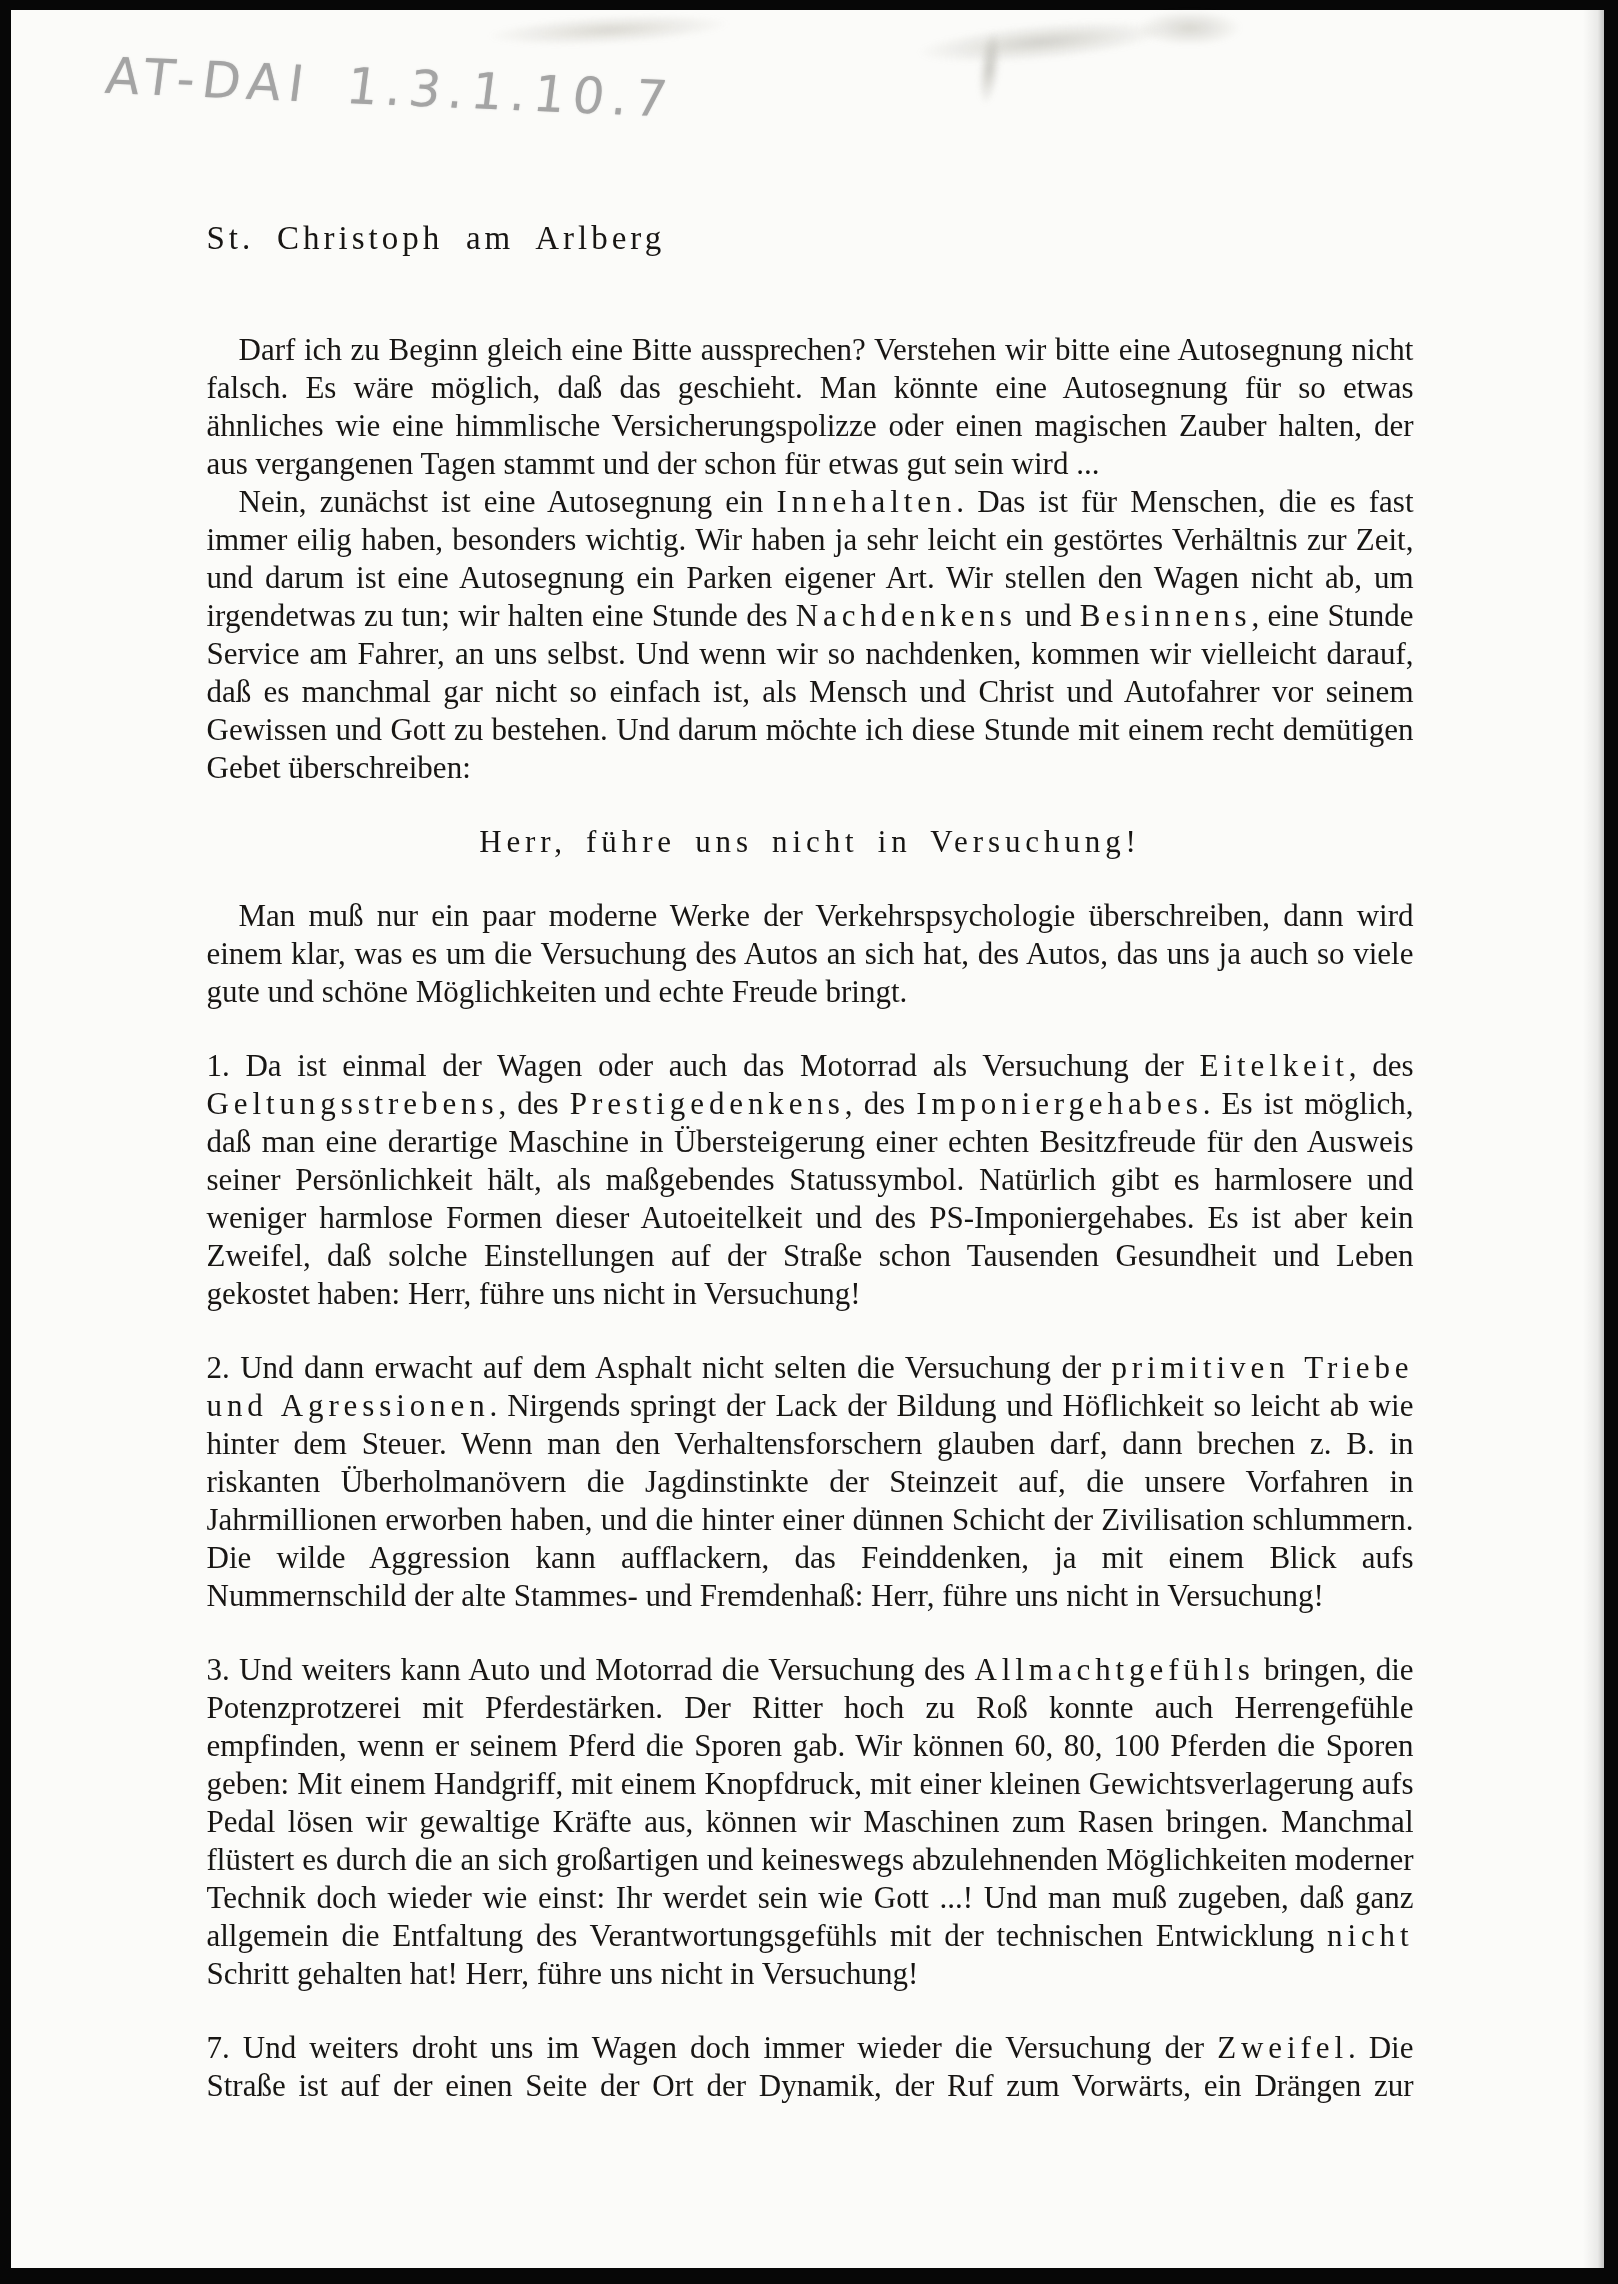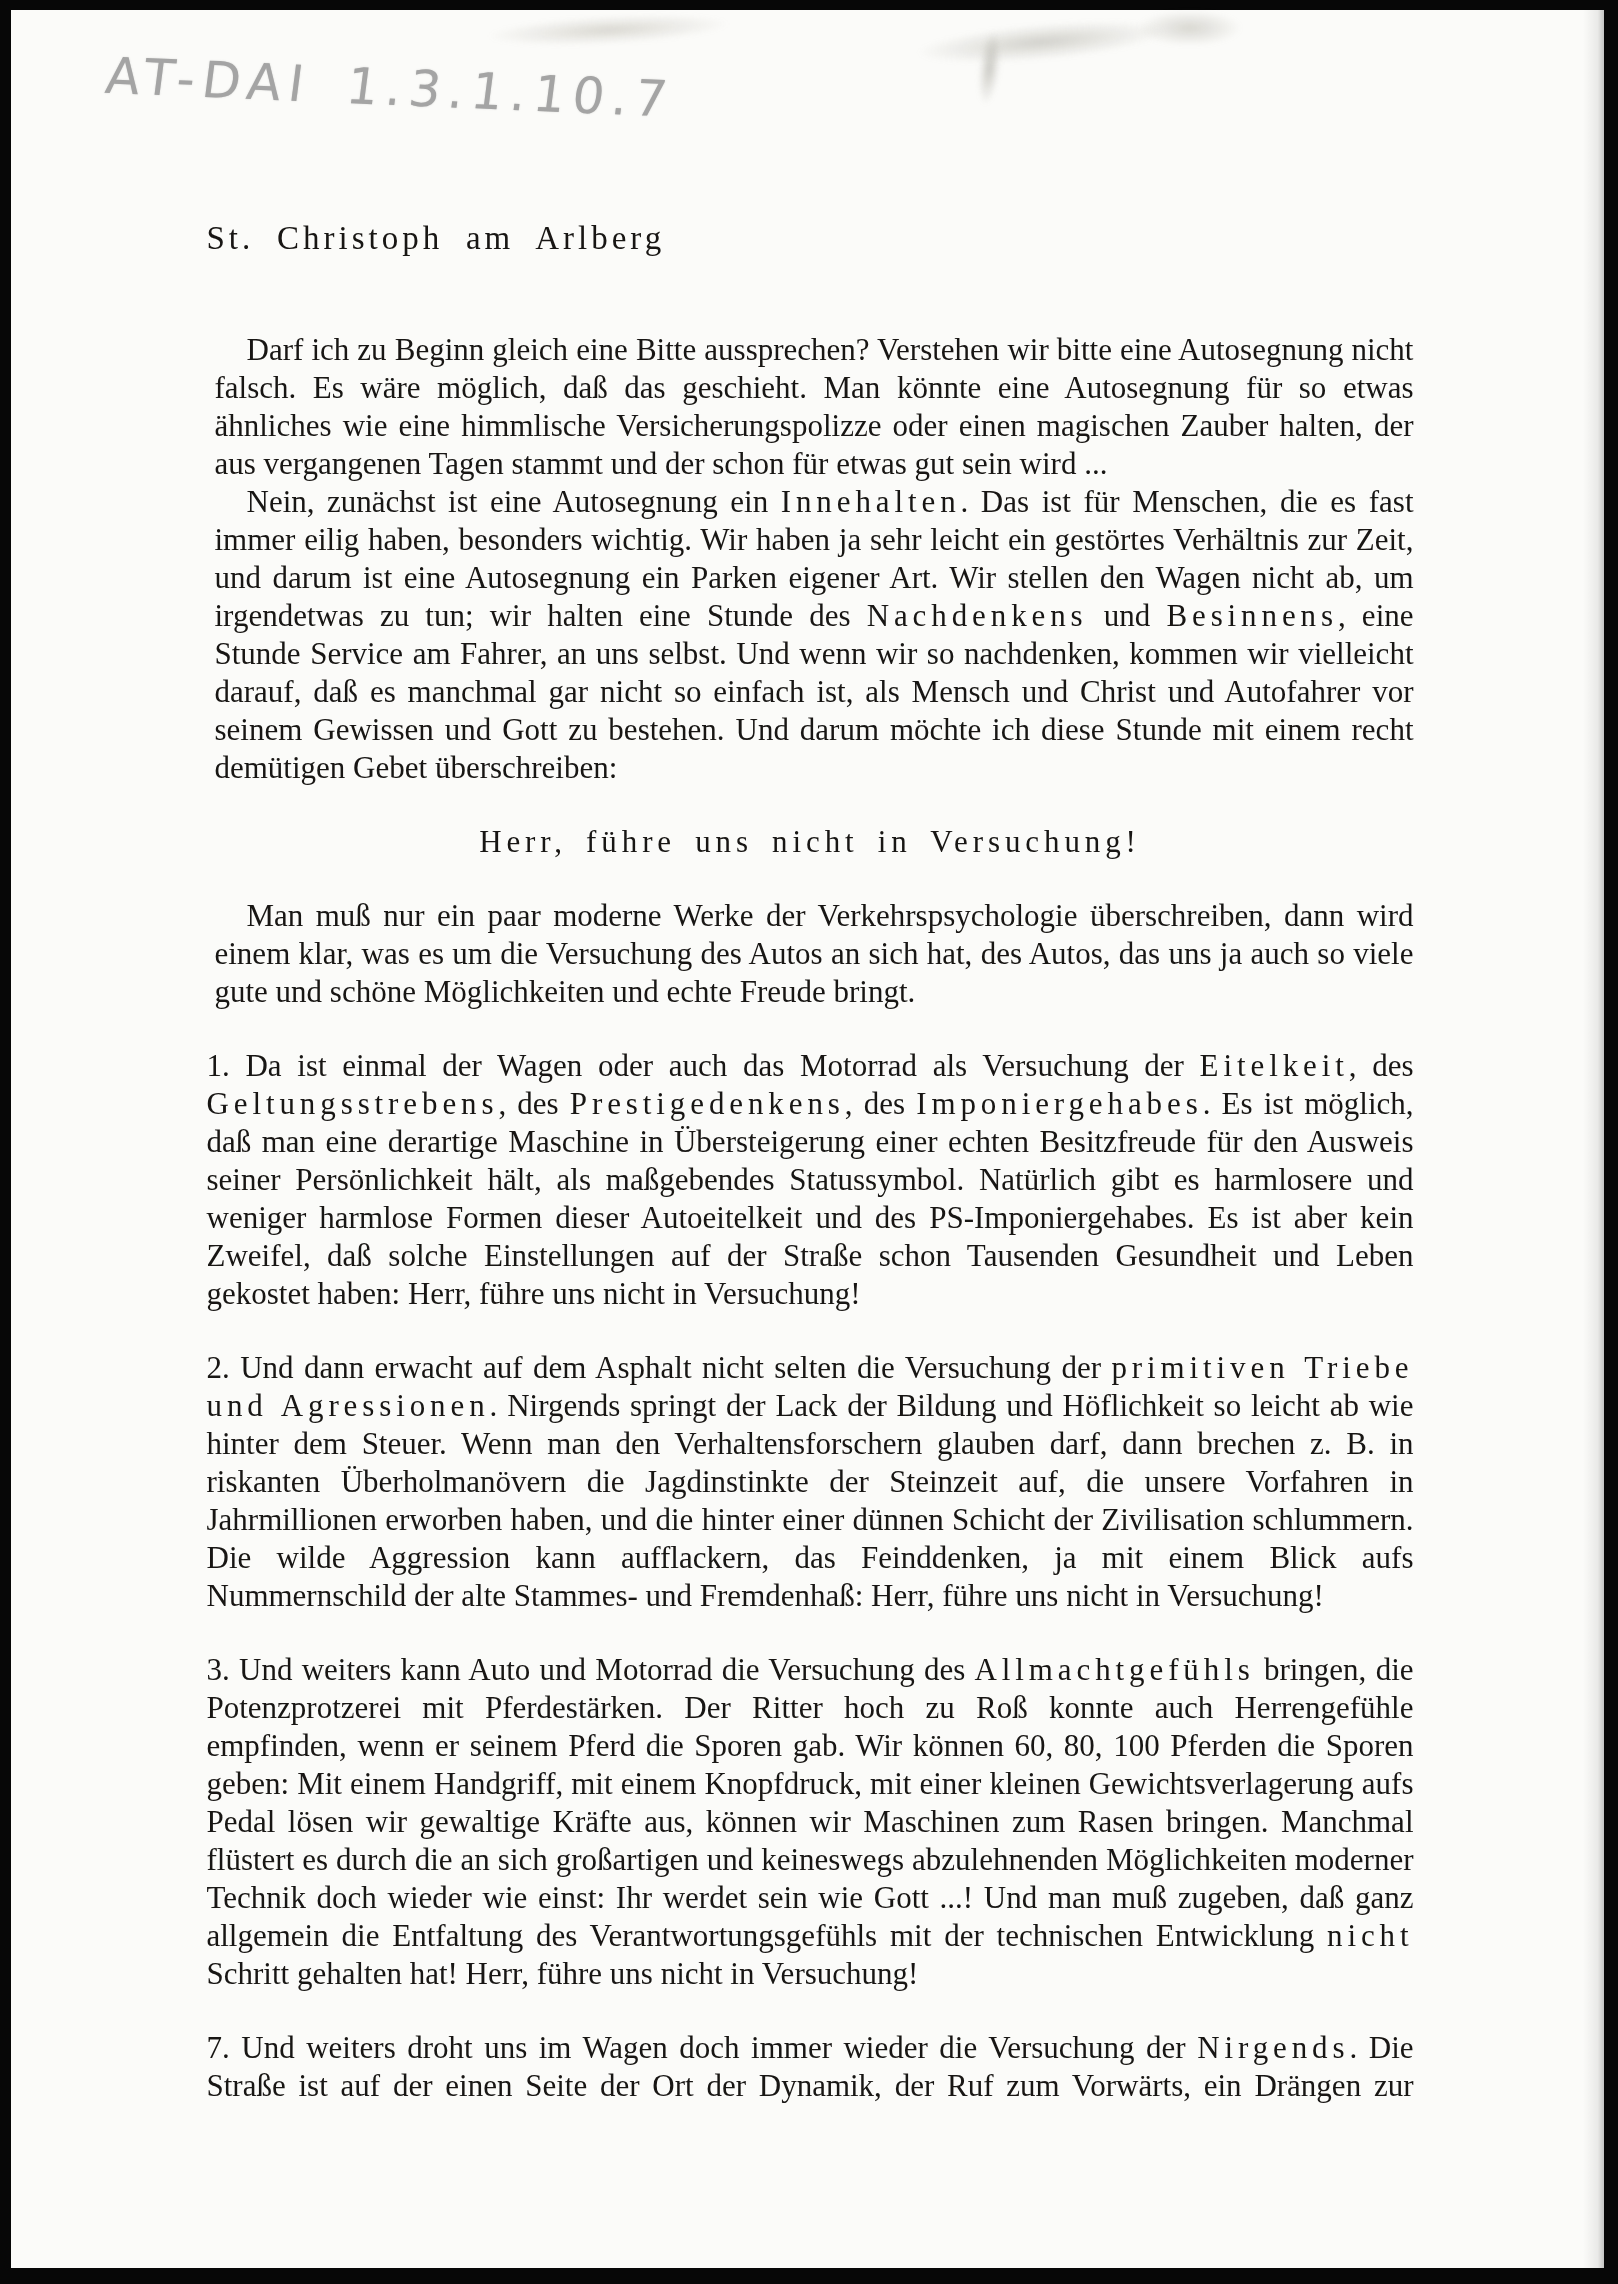--- a/index.html
+++ b/index.html
@@ -67,21 +67,21 @@
   }
   .doc p{
     font-size:31px;
     line-height:38px;
     text-align:justify;
     margin-top:36px;
     hyphens:none;
   }
   .doc p.first{margin-top:74px;}
   .doc p.no-gap{margin-top:0;}
-  .doc p.indent{text-indent:32px;margin-left:8px;}
+  .doc p.indent{text-indent:32px;}
   .doc p.prayer{letter-spacing:4.9px;word-spacing:6.5px;text-align:center;}
   .doc p.cut{text-align-last:justify;}
   .sp{letter-spacing:4.9px;}
 </style>
 </head>
 <body>
 
 <div class="page">
 
   <div class="smudge s1"></div>
@@ -101,18 +101,18 @@
     <p class="prayer"><span>Herr, führe uns nicht in Versuchung!</span></p>
 
     <p class="indent"><span>Man muß nur ein paar moderne Werke der Verkehrspsychologie überschreiben, dann wird einem klar, was es um die Versuchung des Autos an sich hat, des Autos, das uns ja auch so viele gute und schöne Möglichkeiten und echte Freude bringt.</span></p>
 
     <p><span>1. Da ist einmal der Wagen oder auch das Motorrad als Versuchung der </span><span class="sp">Eitelkeit</span><span>, des </span><span class="sp">Geltungsstrebens</span><span>, des </span><span class="sp">Prestigedenkens</span><span>, des </span><span class="sp">Imponiergehabes</span><span>. Es ist möglich, daß man eine derartige Maschine in Übersteigerung einer echten Besitzfreude für den Ausweis seiner Persönlichkeit hält, als maßgebendes Statussymbol. Natürlich gibt es harmlosere und weniger harmlose Formen dieser Autoeitelkeit und des PS-Imponiergehabes. Es ist aber kein Zweifel, daß solche Einstellungen auf der Straße schon Tausenden Gesundheit und Leben gekostet haben: Herr, führe uns nicht in Versuchung!</span></p>
 
     <p><span>2. Und dann erwacht auf dem Asphalt nicht selten die Versuchung der </span><span class="sp">primitiven Triebe und Agressionen</span><span>. Nirgends springt der Lack der Bildung und Höflichkeit so leicht ab wie hinter dem Steuer. Wenn man den Verhaltensforschern glauben darf, dann brechen z. B. in riskanten Überholmanövern die Jagdinstinkte der Steinzeit auf, die unsere Vorfahren in Jahrmillionen erworben haben, und die hinter einer dünnen Schicht der Zivilisation schlummern. Die wilde Aggression kann aufflackern, das Feinddenken, ja mit einem Blick aufs Nummernschild der alte Stammes- und Fremdenhaß: Herr, führe uns nicht in Versuchung!</span></p>
 
     <p><span>3. Und weiters kann Auto und Motorrad die Versuchung des </span><span class="sp">Allmachtgefühls</span><span> bringen, die Potenzprotzerei mit Pferdestärken. Der Ritter hoch zu Roß konnte auch Herrengefühle empfinden, wenn er seinem Pferd die Sporen gab. Wir können 60, 80, 100 Pferden die Sporen geben: Mit einem Handgriff, mit einem Knopfdruck, mit einer kleinen Gewichtsverlagerung aufs Pedal lösen wir gewaltige Kräfte aus, können wir Maschinen zum Rasen bringen. Manchmal flüstert es durch die an sich großartigen und keineswegs abzulehnenden Möglichkeiten moderner Technik doch wieder wie einst: Ihr werdet sein wie Gott ...! Und man muß zugeben, daß ganz allgemein die Entfaltung des Verantwortungsgefühls mit der technischen Entwicklung </span><span class="sp">nicht</span><span> Schritt gehalten hat! Herr, führe uns nicht in Versuchung!</span></p>
 
-    <p class="cut"><span>7. Und weiters droht uns im Wagen doch immer wieder die Versuchung der </span><span class="sp">Nirgends</span><span>. Die Straße ist auf der einen Seite der Ort der Dynamik, der Ruf zum Vorwärts, ein Drängen zur</span></p>
+    <p class="cut"><span>7. Und weiters droht uns im Wagen doch immer wieder die Versuchung der </span><span class="sp">Zweifel</span><span>. Die Straße ist auf der einen Seite der Ort der Dynamik, der Ruf zum Vorwärts, ein Drängen zur</span></p>
   </div>
 
   <div class="edge-shadow"></div>
 </div>
 
 
 </body></html>

